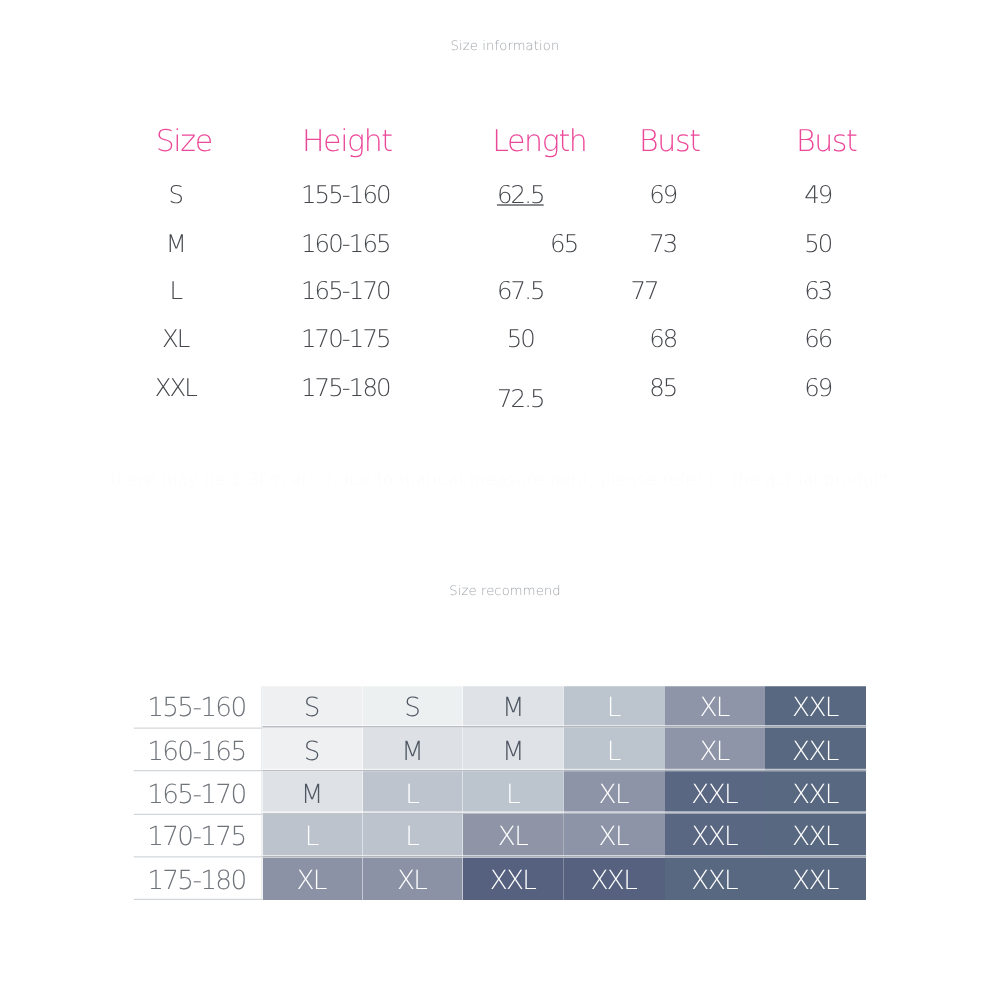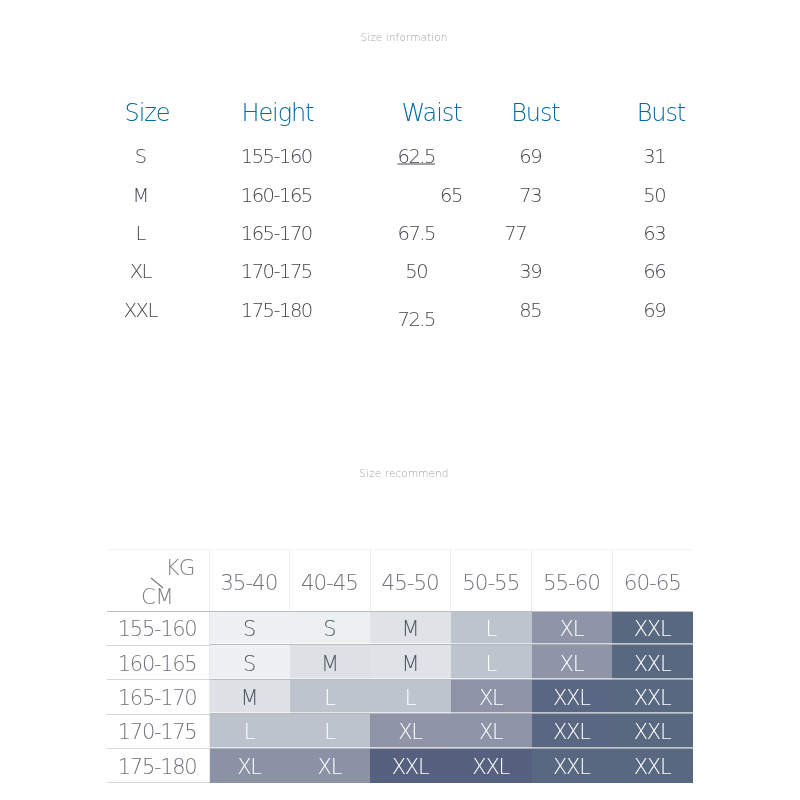--- a/index.html
+++ b/index.html
@@ -10,21 +10,21 @@
   .section-title{position:absolute;left:4px;width:800px;text-align:center;
       font-family:"DejaVu Sans","Liberation Sans",sans-serif;
       font-size:10.5px;font-weight:300;color:#9fa4aa;letter-spacing:0.1px;}
   #title-info{top:30.5px;}
   #title-rec{top:466.5px;}
 
   
   #spec-table{position:absolute;left:0;top:0;width:800px;height:340px;}
   #spec-table span{position:absolute;transform:translate(-50%,-50%);white-space:nowrap;
       font-family:"DejaVu Sans","Liberation Sans",sans-serif;font-weight:300;}
-  #spec-table span.h-txt{font-size:24px;letter-spacing:-1.1px;color:#0369a1;margin-left:-0.55px;}
+  #spec-table span.h-txt{font-size:24px;letter-spacing:-1.1px;color:#ec4899;margin-left:-0.55px;}
   #spec-table span.d-txt{font-size:19.5px;letter-spacing:-1.5px;color:#44474c;
       margin-left:-0.75px;}
 
   
   #disclaimer{position:absolute;left:0;top:376px;width:800px;text-align:center;
       font-family:"DejaVu Sans","Liberation Sans",sans-serif;font-weight:300;
       font-size:13.6px;color:#fcfcfd;letter-spacing:0.1px;white-space:nowrap;}
 
   
   #rec-table{position:absolute;left:107px;top:548.5px;width:586px;border-collapse:collapse;
@@ -59,42 +59,42 @@
   .corner svg{position:absolute;left:0;top:0;}
 </style>
 </head>
 <body>
 
 <div class="section-title" id="title-info">Size information</div>
 
 <div id="spec-table">
     <span class="h-txt" style="left: 147.5px; top: 113px;">Size</span>
     <span class="h-txt" style="left: 278px; top: 113px;">Height</span>
-    <span class="h-txt" style="left: 432px; top: 113px;">Waist</span>
+    <span class="h-txt" style="left: 432px; top: 113px;">Length</span>
     <span class="h-txt" style="left: 536px; top: 113px;">Bust</span>
     <span class="h-txt" style="left: 661.5px; top: 113px;">Bust</span>
     <span class="d-txt" style="left: 141px; top: 156.4px;">S</span>
     <span class="d-txt" style="left: 277px; top: 156.4px;">155-160</span>
     <span class="d-txt" style="left: 417px; top: 156.4px; text-decoration: underline;">62.5</span>
     <span class="d-txt" style="left: 531px; top: 156.4px;">69</span>
-    <span class="d-txt" style="left: 655px; top: 156.4px;">31</span>
+    <span class="d-txt" style="left: 655px; top: 156.4px;">49</span>
     <span class="d-txt" style="left: 141px; top: 194.7px;">M</span>
     <span class="d-txt" style="left: 277px; top: 194.7px;">160-165</span>
     <span class="d-txt" style="left: 417px; top: 194.7px; margin-left: 34px;">65</span>
     <span class="d-txt" style="left: 531px; top: 194.7px;">73</span>
     <span class="d-txt" style="left: 655px; top: 194.7px;">50</span>
     <span class="d-txt" style="left: 141px; top: 233px;">L</span>
     <span class="d-txt" style="left: 277px; top: 233px;">165-170</span>
     <span class="d-txt" style="left: 417px; top: 233px;">67.5</span>
     <span class="d-txt" style="left: 516px; top: 233px;">77</span>
     <span class="d-txt" style="left: 655px; top: 233px;">63</span>
     <span class="d-txt" style="left: 141px; top: 271.3px;">XL</span>
     <span class="d-txt" style="left: 277px; top: 271.3px;">170-175</span>
     <span class="d-txt" style="left: 417px; top: 271.3px;">50</span>
-    <span class="d-txt" style="left: 531px; top: 271.3px;">39</span>
+    <span class="d-txt" style="left: 531px; top: 271.3px;">68</span>
     <span class="d-txt" style="left: 655px; top: 271.3px;">66</span>
     <span class="d-txt" style="left: 141px; top: 309.5px;">XXL</span>
     <span class="d-txt" style="left: 277px; top: 309.5px;">175-180</span>
     <span class="d-txt" style="left: 417px; top: 319px;">72.5</span>
     <span class="d-txt" style="left: 531px; top: 309.5px;">85</span>
     <span class="d-txt" style="left: 655px; top: 309.5px;">69</span>
   </div>
 
 <div id="disclaimer">there may be 1-3cm error due to manual measurement, please refer to the actual product</div>
 
@@ -104,37 +104,20 @@
   <colgroup>
       <col class="c0">
       <col class="cx">
       <col class="cx">
       <col class="cx">
       <col class="cx">
       <col class="cx">
       <col class="cx">
     </colgroup>
   <tbody id="rec-body">
-      <tr class="hdr">
-        <td class="corner-cell">
-          <div class="corner">
-            <svg width="102" height="62" viewBox="0 0 102 62">
-              <line x1="44" y1="28" x2="56" y2="38" stroke="#7b7f86" stroke-width="1.3"></line>
-            </svg>
-            <span class="kg">KG</span>
-            <span class="cm">CM</span>
-          </div>
-        </td>
-        <td>35-40</td>
-        <td>40-45</td>
-        <td>45-50</td>
-        <td>50-55</td>
-        <td>55-60</td>
-        <td>60-65</td>
-      </tr>
       <tr class="body">
         <td class="rowhdr"><span>155-160</span></td>
         <td class="cell" style="background: rgb(238, 240, 241); color: rgb(78, 86, 98);"><span>S</span></td>
         <td class="cell" style="background: rgb(237, 240, 241); color: rgb(78, 86, 98);"><span>S</span></td>
         <td class="cell" style="background: rgb(223, 226, 230); color: rgb(78, 86, 98);"><span>M</span></td>
         <td class="cell" style="background: rgb(188, 196, 206); color: rgb(255, 255, 255);"><span>L</span></td>
         <td class="cell" style="background: rgb(143, 149, 168); color: rgb(255, 255, 255);"><span>XL</span></td>
         <td class="cell" style="background: rgb(88, 104, 128); color: rgb(255, 255, 255);"><span>XXL</span></td>
       </tr>
       <tr class="body">

